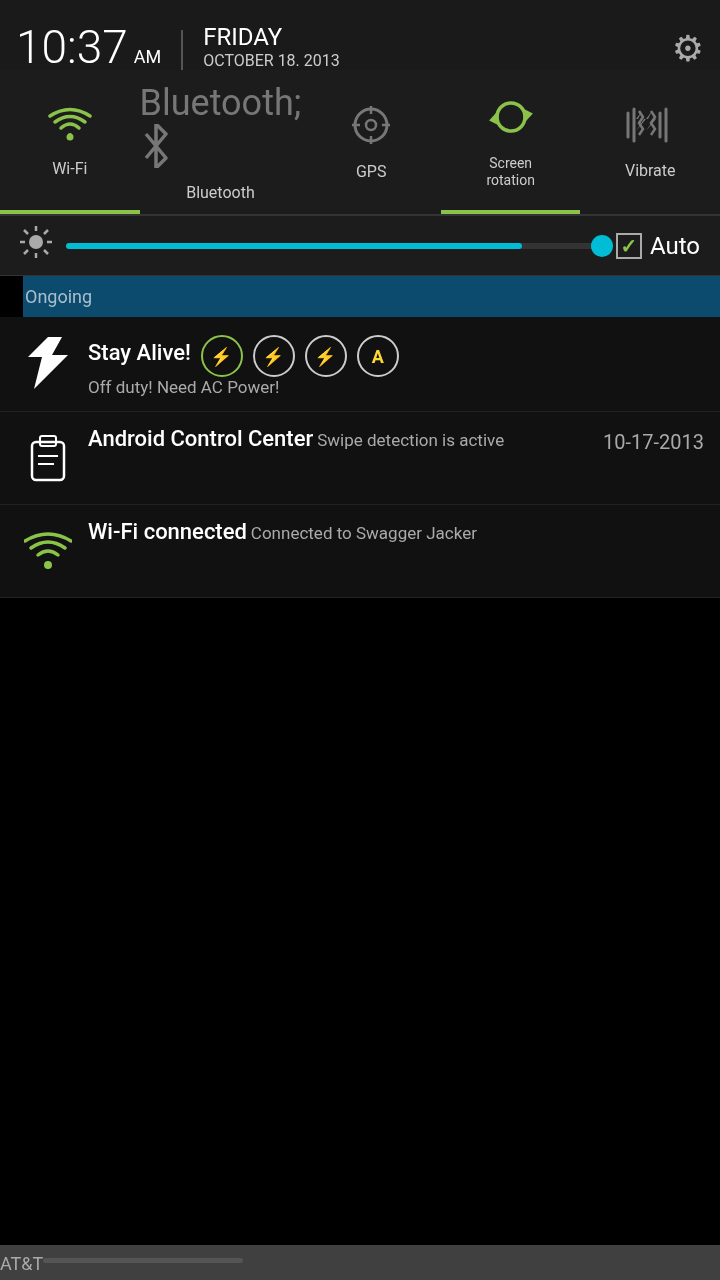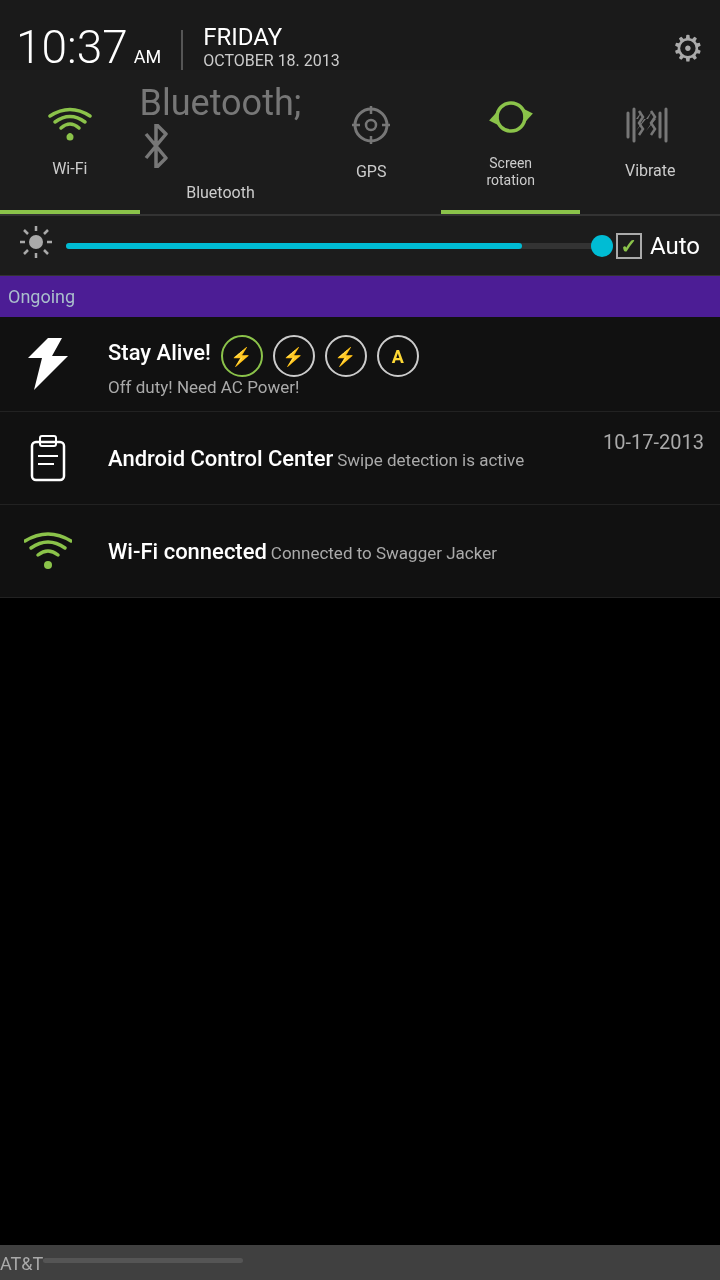--- a/index.html
+++ b/index.html
@@ -142,37 +142,38 @@
     }
     #auto-checkbox-check {
       color: #8bc34a;
       font-size: 20px;
       font-weight: bold;
     }
     #auto-label { font-size: 24px; color: #fff; }
 
     
     #ongoing-header {
-      background: #4c1d95;
-      padding: 10px 8px;
+      background: #0c4a6e;
+      padding: 10px 2px;
+      margin-left: 23px;
     }
     #ongoing-label {
       font-size: 18px;
       color: #aabfcc;
       font-weight: 400;
     }
 
     
     .notif-item {
       display: flex;
-      align-items: center;
+      align-items: flex-start;
       padding: 14px 16px;
       background: #111;
       border-bottom: 1px solid #222;
-      gap: 28px;
+      gap: 8px;
     }
     .notif-icon-wrap {
       width: 64px;
       height: 64px;
       display: flex;
       align-items: center;
       justify-content: center;
       flex-shrink: 0;
     }
     .notif-content { flex: 1; }

